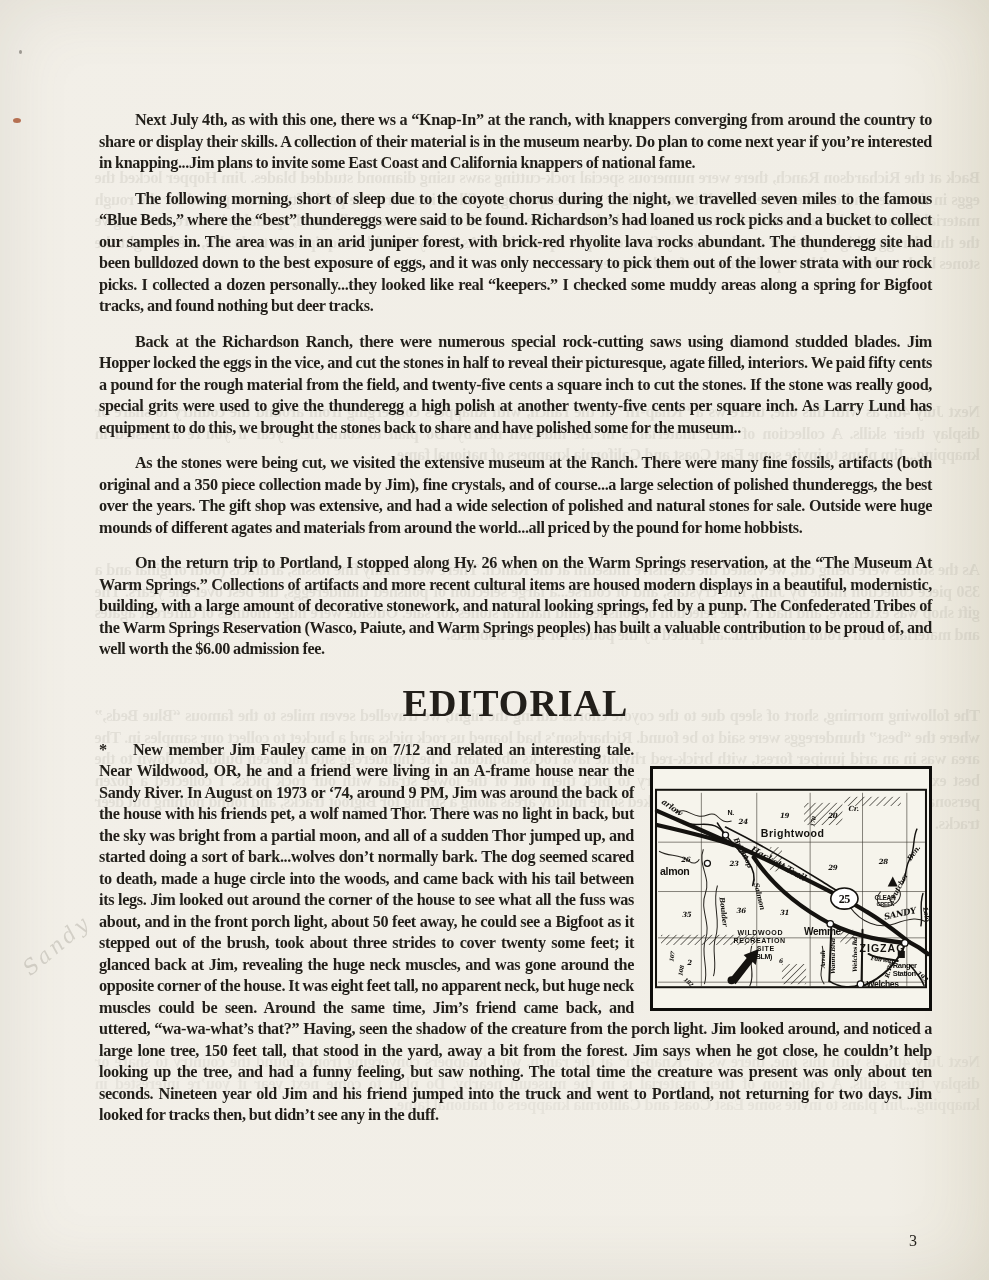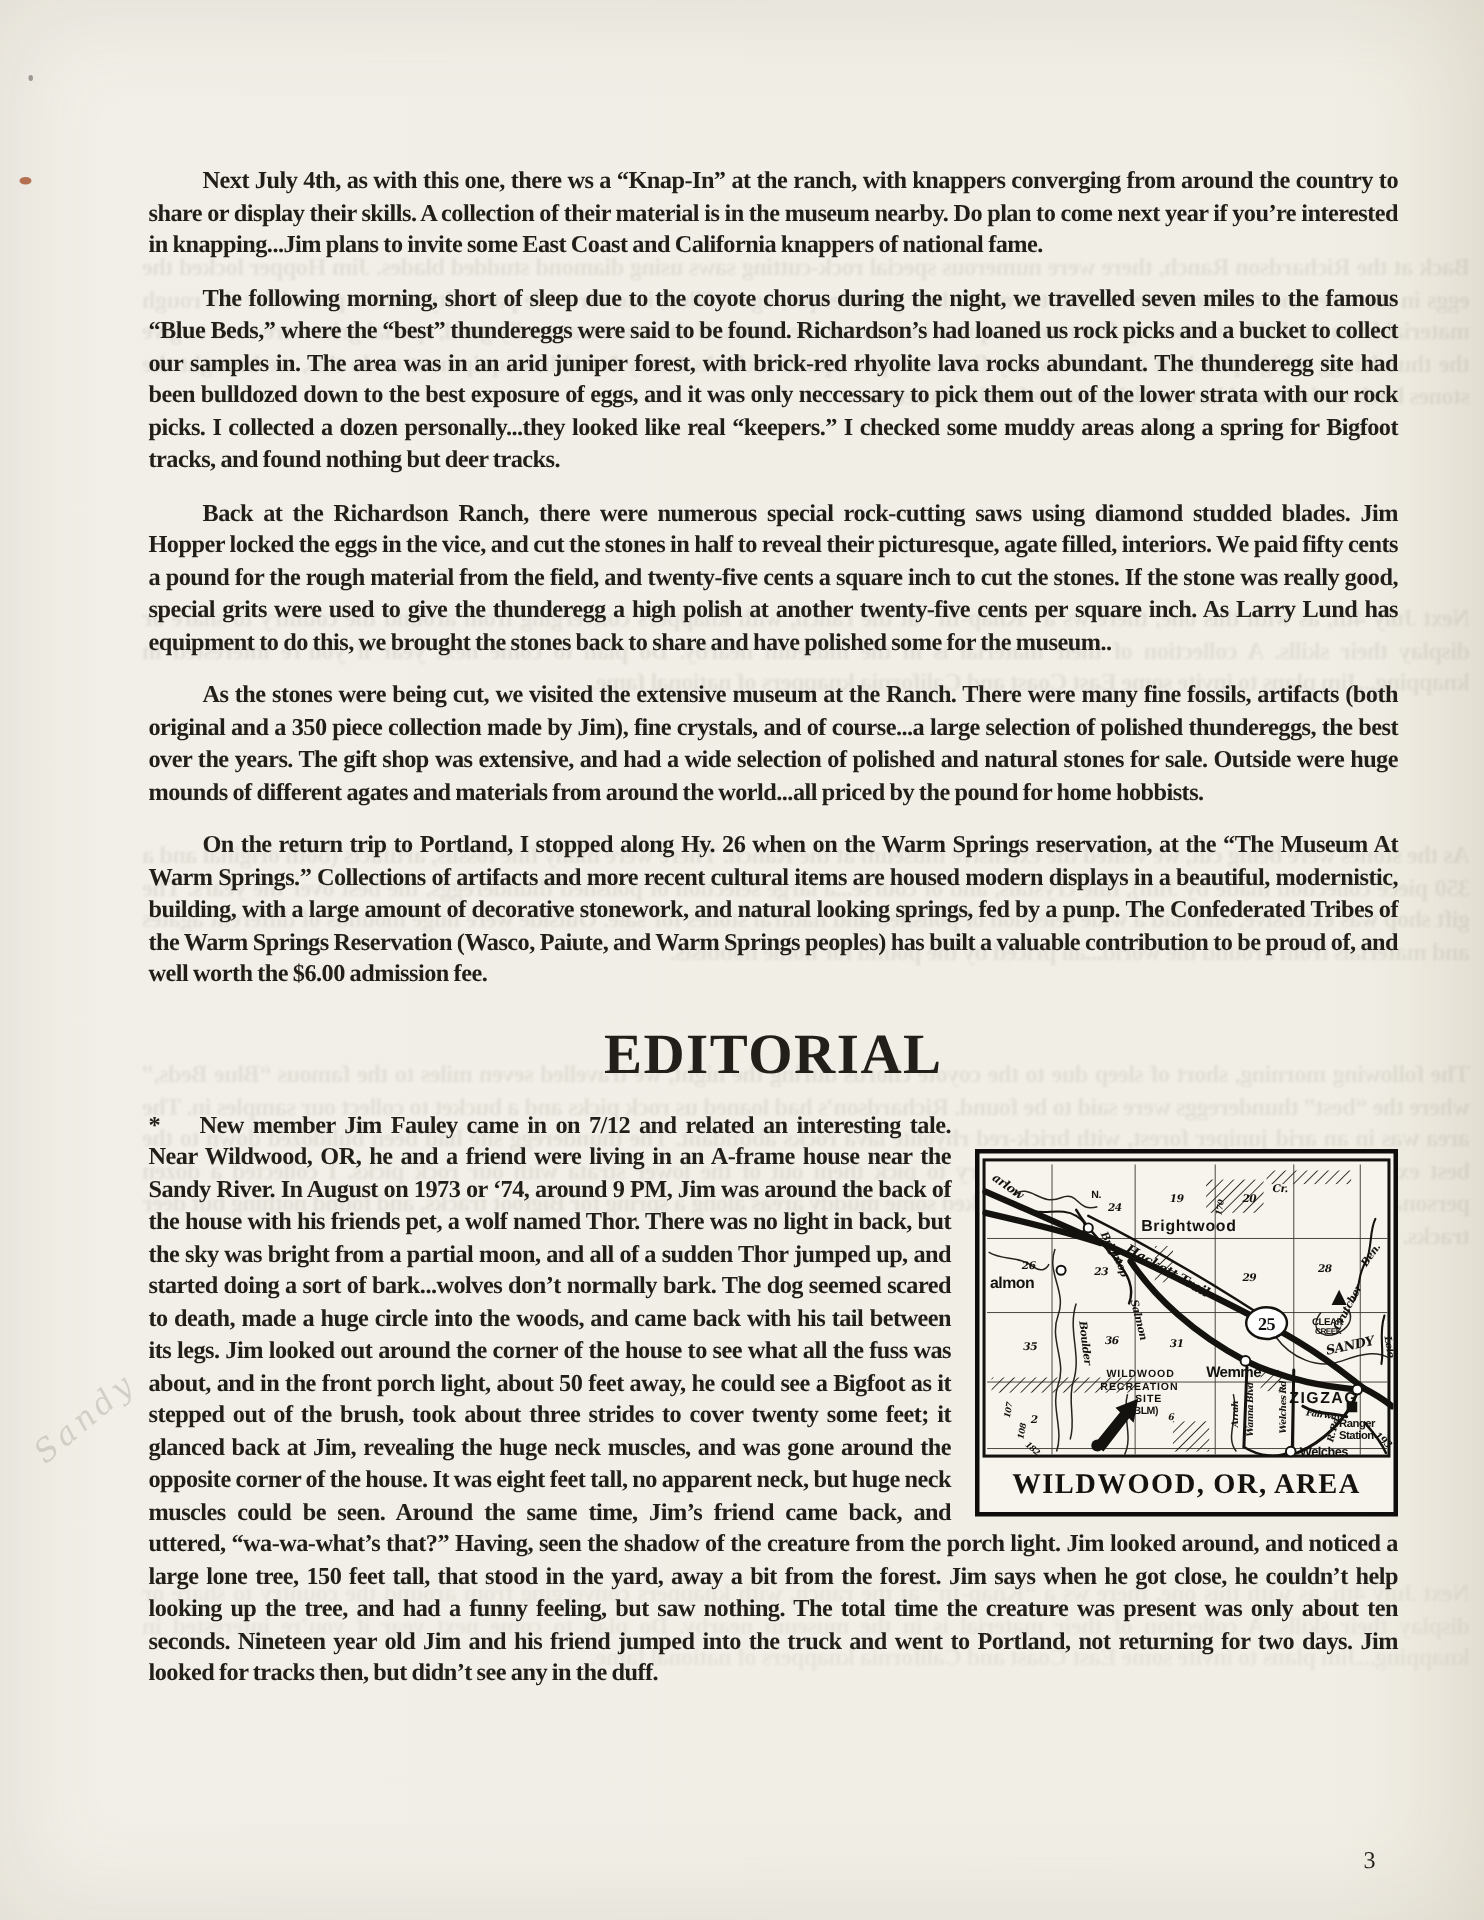--- a/index.html
+++ b/index.html
@@ -214,21 +214,20 @@
             <text class="map-num" x="83" y="125" font-size="7">36</text>
             <text class="map-num" x="34" y="177" font-size="7">2</text>
             <text class="map-num" x="125" y="175" font-size="6">6</text>
             <text class="map-num" transform="translate(20,174) rotate(-80)" font-size="5.5">107</text>
             <text class="map-num" transform="translate(29,188) rotate(-80)" font-size="5.5">108</text>
             <text class="map-num" transform="translate(160,40) rotate(-80)" font-size="5.5">170</text>
             <text class="map-num" transform="translate(30,192) rotate(40)" font-size="5.5">182</text>
             <text class="map-num" transform="translate(261,186) rotate(40)" font-size="6.5">193</text>
           </g>
         </svg>
-        <div class="map-caption">WILDWOOD, OR, AREA</div>
       </div>
 
       <span class="marker">*</span><span>New member Jim Fauley came in on 7/12 and related an interesting tale.  Near Wildwood, OR, he and a friend were living  in an A-frame house near the Sandy River.  In August on 1973 or ‘74, around 9 PM, Jim was around the back of the house with his friends pet, a wolf named Thor.  There was no light in back, but the sky was bright from a partial moon, and all of a sudden Thor jumped up, and started doing a sort of bark...wolves don’t normally bark.  The dog seemed scared to death, made a huge circle into the woods, and came back with his tail between its legs.  Jim looked out around the corner of the house to see what all the fuss was about, and in the front porch light, about 50 feet away, he could see a Bigfoot as it stepped out of the brush, took about three strides to cover twenty some feet; it glanced back at Jim, revealing the huge neck muscles, and  was gone around the opposite corner of the house.  It was eight feet tall, no apparent neck, but huge neck muscles could be seen.  Around the same time,  Jim’s friend came back, and uttered, “wa-wa-what’s that?”  Having, seen the shadow of the creature from the porch light.  Jim looked around, and noticed a large lone tree, 150 feet tall, that stood in the yard, away a bit from the forest.  Jim says when he got close, he couldn’t help looking up the tree, and had a funny feeling, but saw nothing.  The total time the creature was present was only about ten seconds.  Nineteen year old Jim and his friend jumped into the truck and went to Portland, not returning for two days.  Jim looked for tracks then, but didn’t see any in the duff.</span>
     </div>
 
   </div>
 
   <div class="page-number">3</div>
 </div>
 

